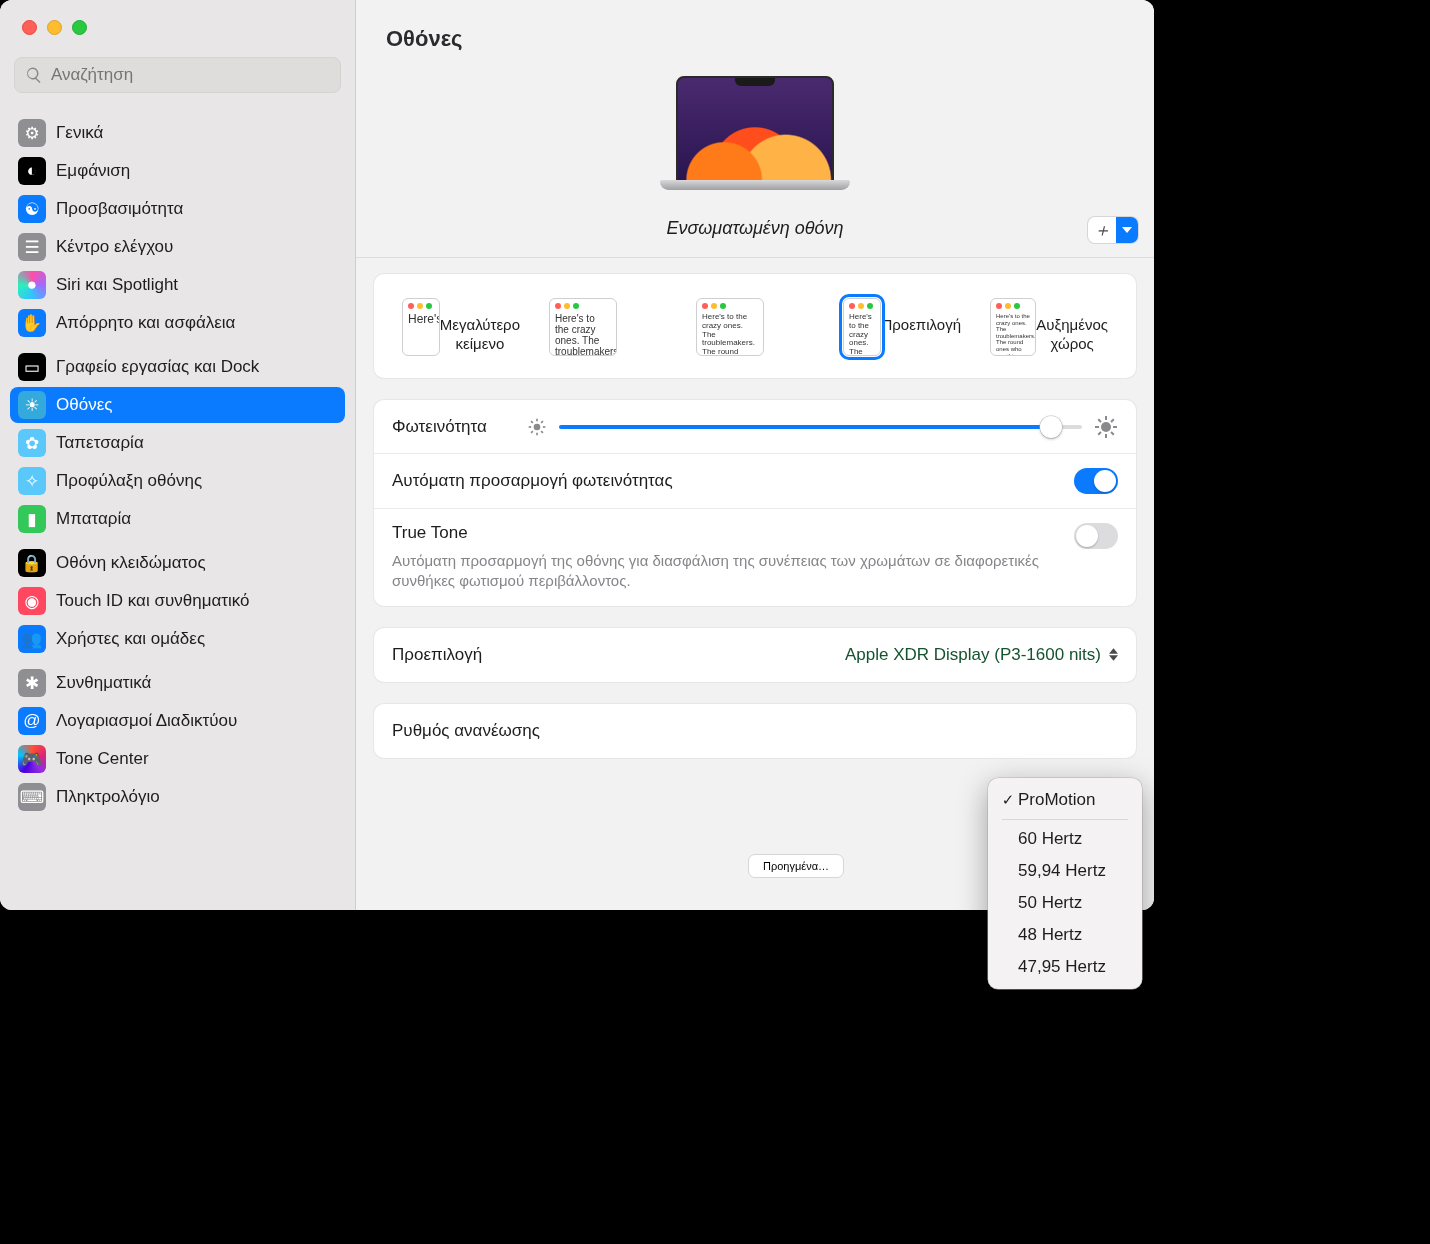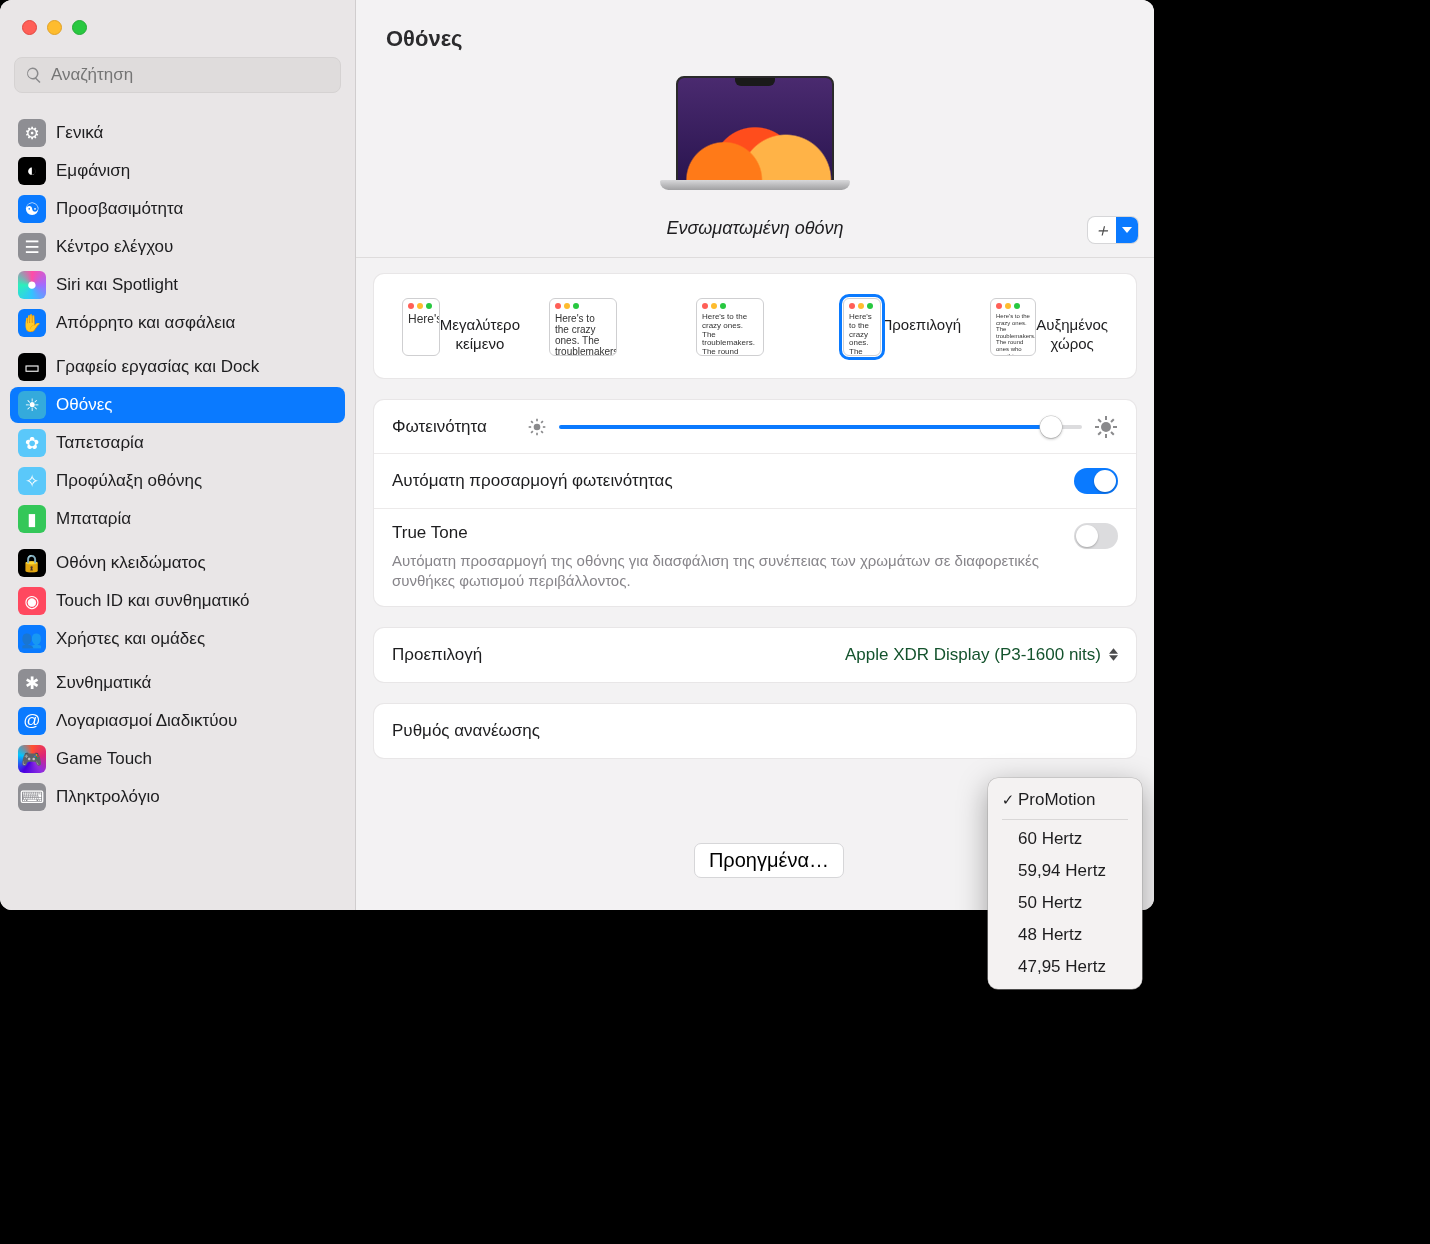--- a/index.html
+++ b/index.html
@@ -241,21 +241,21 @@
   .switch.on .knob { right:2px; }
   .switch.off .knob { left:2px; }
   .select-val { font-size:17px; color:#14532d; }
   .sel-arrows { margin-left:8px; display:flex; flex-direction:column; gap:1px;}
   .sel-arrows svg { width:9px; height:6px; fill:#4a4a4c;}
   .adv-btn {
     background:#fff;
     border:1px solid #d6d6d8;
     border-radius:7px;
     padding:5px 14px;
-    font-size:20px;
+    font-size:11px;
     position:absolute;
     right:310px;
     bottom:32px;
   }
   .dropdown {
     position: absolute;
     top: 778px; left: 988px;
     width: 154px;
     background: #f4f2f2;
     border-radius: 10px;
@@ -358,21 +358,21 @@
           <div class="nav-item">
             <div class="nav-icon" style="background: rgb(142, 142, 147);">✱</div>
             <span class="nav-label">Συνθηματικά</span>
           </div>
           <div class="nav-item">
             <div class="nav-icon" style="background: rgb(10, 122, 255);">@</div>
             <span class="nav-label">Λογαριασμοί Διαδικτύου</span>
           </div>
           <div class="nav-item">
             <div class="nav-icon" style="background: conic-gradient(rgb(255, 81, 47), rgb(221, 36, 118), rgb(142, 45, 226), rgb(74, 0, 224), rgb(0, 198, 255), rgb(255, 81, 47));">🎮</div>
-            <span class="nav-label">Game Touch</span>
+            <span class="nav-label">Tone Center</span>
           </div>
           <div class="nav-item">
             <div class="nav-icon" style="background: rgb(142, 142, 147);">⌨</div>
             <span class="nav-label">Πληκτρολόγιο</span>
           </div>
         </div>
       </nav>
   </aside>
 
   <main class="content">

